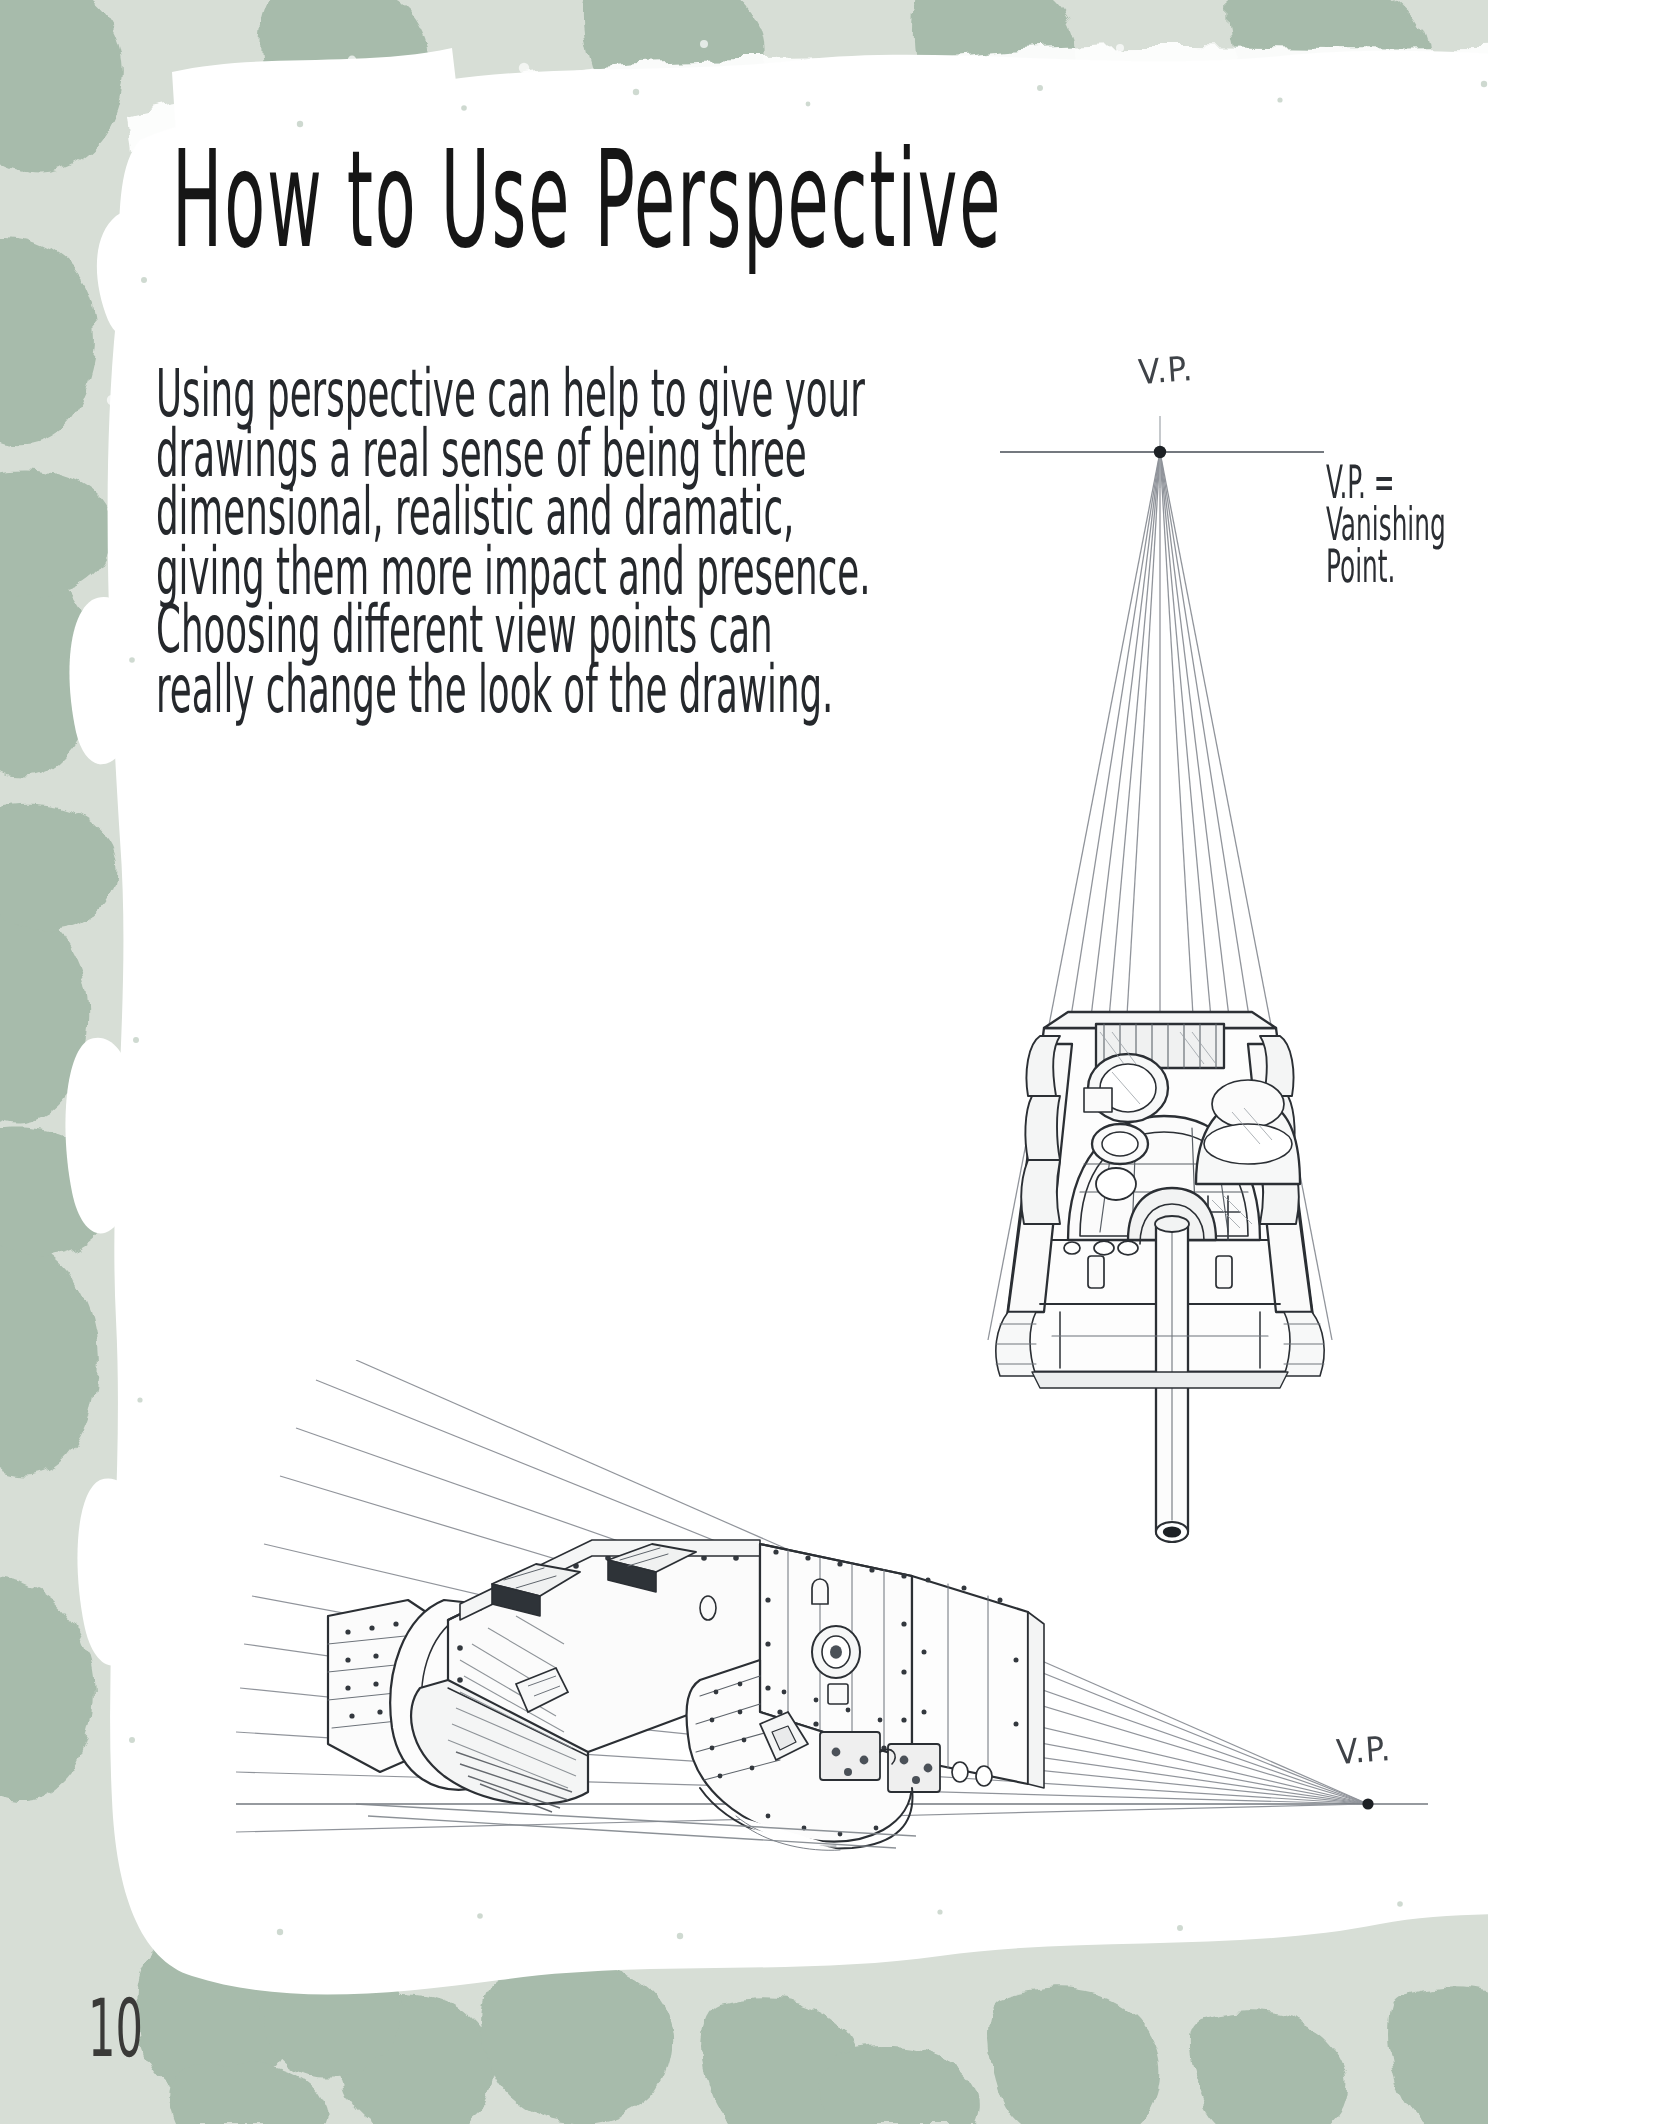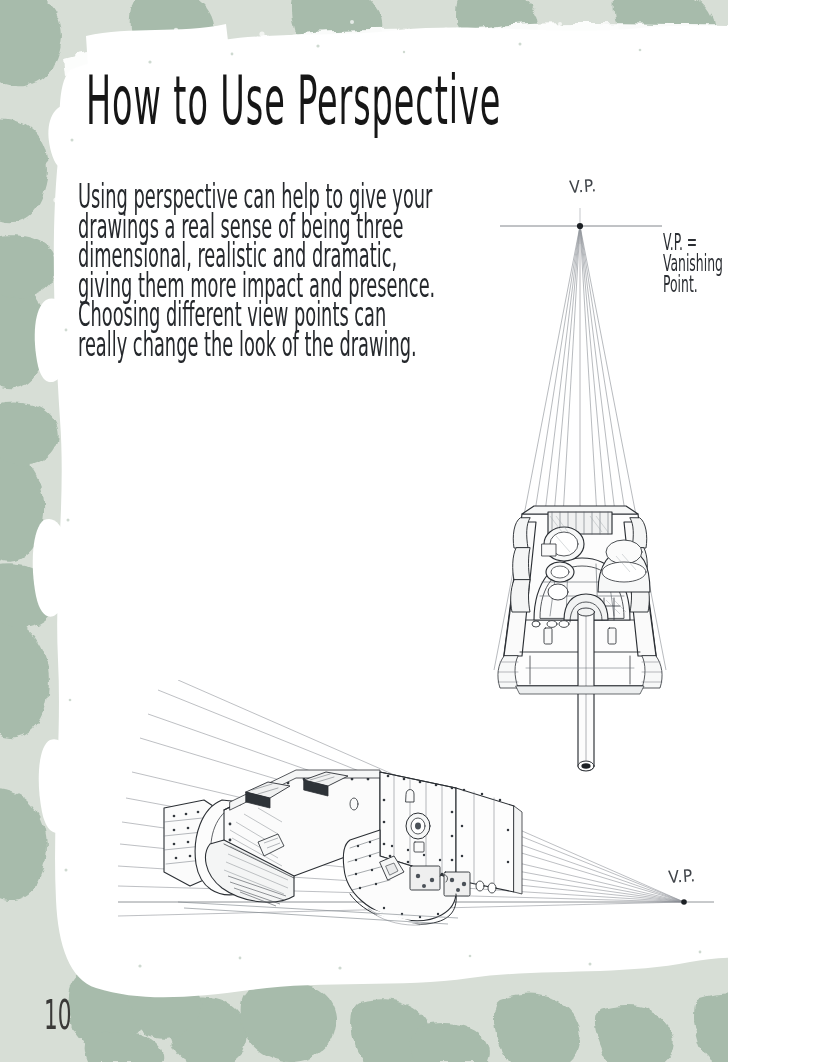--- a/index.html
+++ b/index.html
@@ -3,21 +3,21 @@
 <meta charset="utf-8">
 <style>
   html,body{margin:0;padding:0;}
   body{
     width:838px;height:1062px;
     background:#ffffff;
     font-family:"DejaVu Sans Mono", monospace;
     overflow:hidden;
     position:relative;
   }
-  #page{position:absolute;inset:0;width:728px;height:1062px;overflow:hidden;background:#fff;}
+  #page{position:absolute;inset:0;width:728px;height:1062px;overflow:hidden;background:#fff;padding-left:16px;}
 
   
   .camo-layer{position:absolute;inset:0;width:838px;height:1062px;}
   .paper-white{position:absolute;inset:0;}
 
   
   .title{
     position:absolute;left:86px;top:66px;
     font-family:"DejaVu Sans Condensed","Liberation Sans Narrow","Liberation Sans",sans-serif;
     font-size:60px;line-height:62px;

